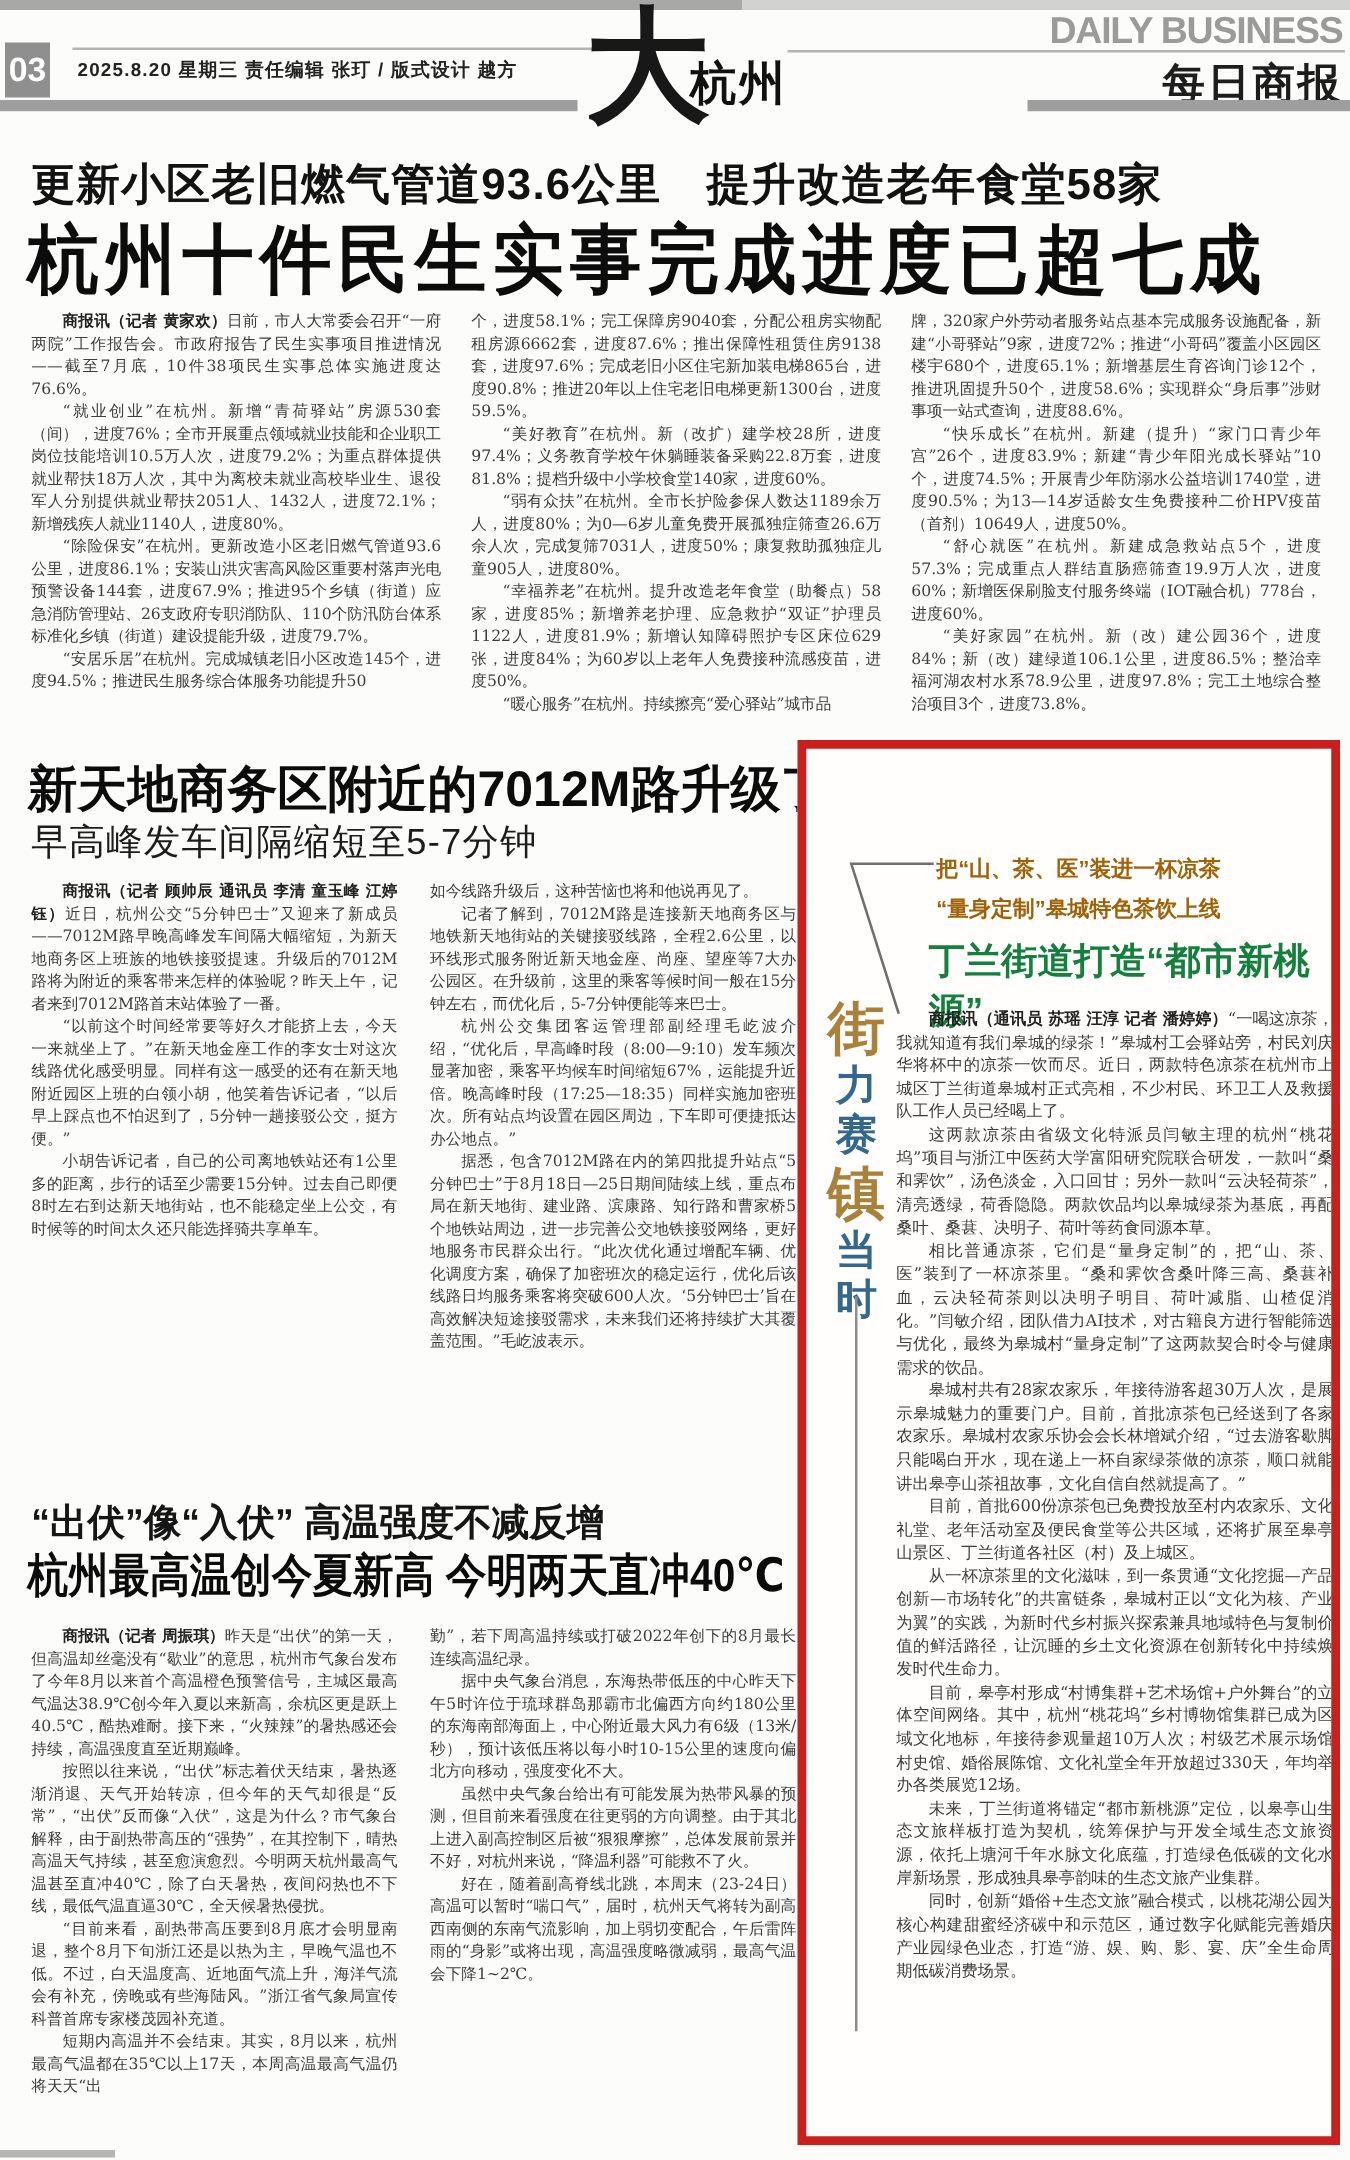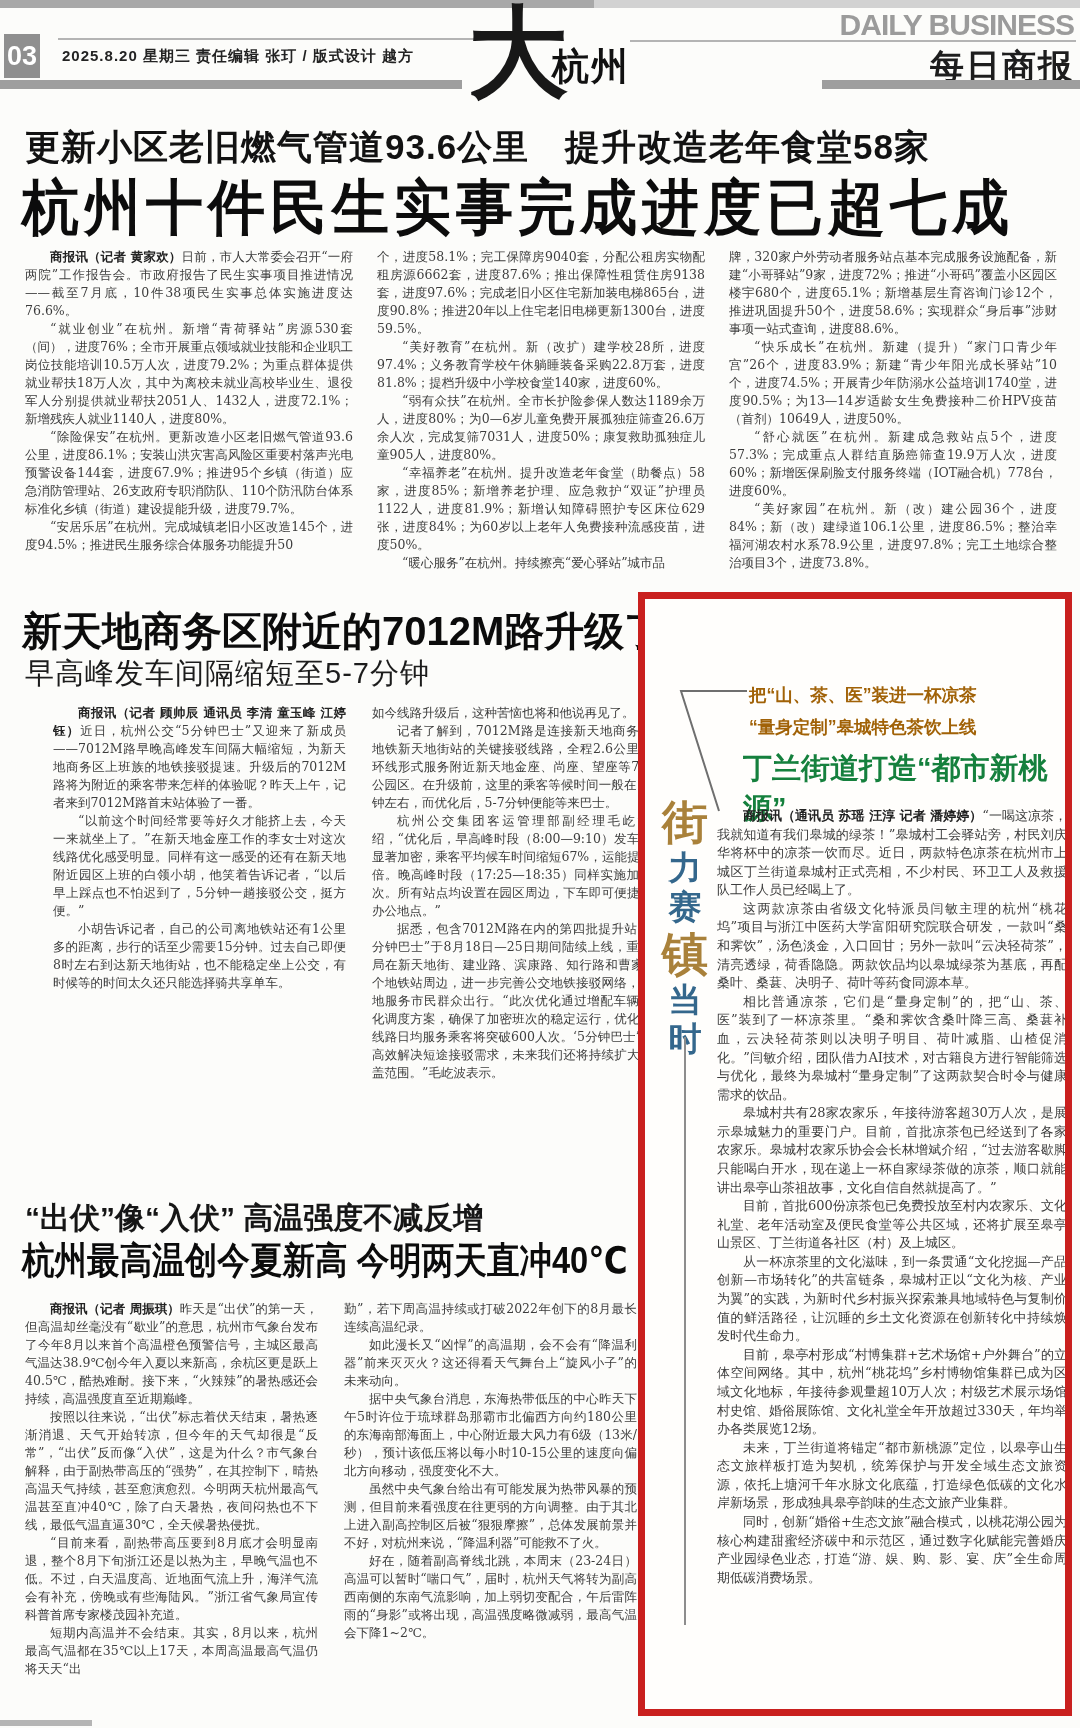--- a/index.html
+++ b/index.html
@@ -38,21 +38,21 @@
     transform:scaleX(.88);transform-origin:left top;white-space:nowrap;}
   
   .cols{display:flex;}
   .col{flex:1;}
   .body-text{font-family:"DejaVu Serif","Liberation Serif",serif;
     font-size:12.5px;line-height:1.44;color:#3c3c3c;text-align:justify;}
   .body-text p{margin:0;text-indent:2em;}
   .body-text p.cont{text-indent:0;}
   .body-text b.lead{font-weight:bold;color:#222;}
   .a1-body{left:25px;top:248px;width:1032px;height:348px;gap:24px;overflow:hidden;}
-  .a2-body{left:25px;top:704px;width:612px;height:388px;gap:26px;overflow:hidden;margin-left:28px;}
+  .a2-body{left:25px;top:704px;width:612px;height:388px;gap:26px;overflow:hidden;}
   .a3-body{left:25px;top:1300px;width:612px;height:398px;gap:26px;overflow:hidden;}
   
   .sidebar{left:638px;top:592px;width:434px;height:1124px;box-sizing:border-box;
     border:7px solid var(--accent_red);background:#fffefc;overflow:hidden;}
   .sb-kicker{position:absolute;left:104px;font-size:17.5px;font-weight:700;color:#a16207;}
   .sb-headline{position:absolute;left:98px;top:150px;font-size:29px;font-weight:900;color:#15803d;}
   .sb-banner{position:absolute;left:12px;top:196px;width:56px;text-align:center;
     font-family:"DejaVu Serif","Liberation Serif",serif;font-weight:bold;}
   .banner-char{line-height:1.18;}
   .sb-vline{position:absolute;left:39px;top:438px;width:2px;height:588px;background:#8d8d8d;}
@@ -120,21 +120,20 @@
 <div class="abs a3-headline">杭州最高温创今夏新高 今明两天直冲40℃</div>
 <div class="abs cols a3-body body-text">
   <div class="col">
       <p><b class="lead">商报讯（记者 周振琪）</b>昨天是“出伏”的第一天，但高温却丝毫没有“歇业”的意思，杭州市气象台发布了今年8月以来首个高温橙色预警信号，主城区最高气温达38.9℃创今年入夏以来新高，余杭区更是跃上40.5℃，酷热难耐。接下来，“火辣辣”的暑热感还会持续，高温强度直至近期巅峰。</p>
       <p>按照以往来说，“出伏”标志着伏天结束，暑热逐渐消退、天气开始转凉，但今年的天气却很是“反常”，“出伏”反而像“入伏”，这是为什么？市气象台解释，由于副热带高压的“强势”，在其控制下，晴热高温天气持续，甚至愈演愈烈。今明两天杭州最高气温甚至直冲40℃，除了白天暑热，夜间闷热也不下线，最低气温直逼30℃，全天候暑热侵扰。</p>
       <p>“目前来看，副热带高压要到8月底才会明显南退，整个8月下旬浙江还是以热为主，早晚气温也不低。不过，白天温度高、近地面气流上升，海洋气流会有补充，傍晚或有些海陆风。”浙江省气象局宣传科普首席专家楼茂园补充道。</p>
       <p>短期内高温并不会结束。其实，8月以来，杭州最高气温都在35℃以上17天，本周高温最高气温仍将天天“出</p>
     </div>
   <div class="col">
       <p class="cont">勤”，若下周高温持续或打破2022年创下的8月最长连续高温纪录。</p>
-      <p>如此漫长又“凶悍”的高温期，会不会有“降温利器”前来灭灭火？这还得看天气舞台上“旋风小子”的未来动向。</p>
       <p>据中央气象台消息，东海热带低压的中心昨天下午5时许位于琉球群岛那霸市北偏西方向约180公里的东海南部海面上，中心附近最大风力有6级（13米/秒），预计该低压将以每小时10-15公里的速度向偏北方向移动，强度变化不大。</p>
       <p>虽然中央气象台给出有可能发展为热带风暴的预测，但目前来看强度在往更弱的方向调整。由于其北上进入副高控制区后被“狠狠摩擦”，总体发展前景并不好，对杭州来说，“降温利器”可能救不了火。</p>
       <p>好在，随着副高脊线北跳，本周末（23-24日）高温可以暂时“喘口气”，届时，杭州天气将转为副高西南侧的东南气流影响，加上弱切变配合，午后雷阵雨的“身影”或将出现，高温强度略微减弱，最高气温会下降1~2℃。</p>
     </div>
 </div>
 
 <div class="abs sidebar">
   <svg class="bracket" width="100" height="130">
     <polyline points="88,6 22,6 60,126" fill="none" stroke="#6f6f6f" stroke-width="2"></polyline>
   </svg>

